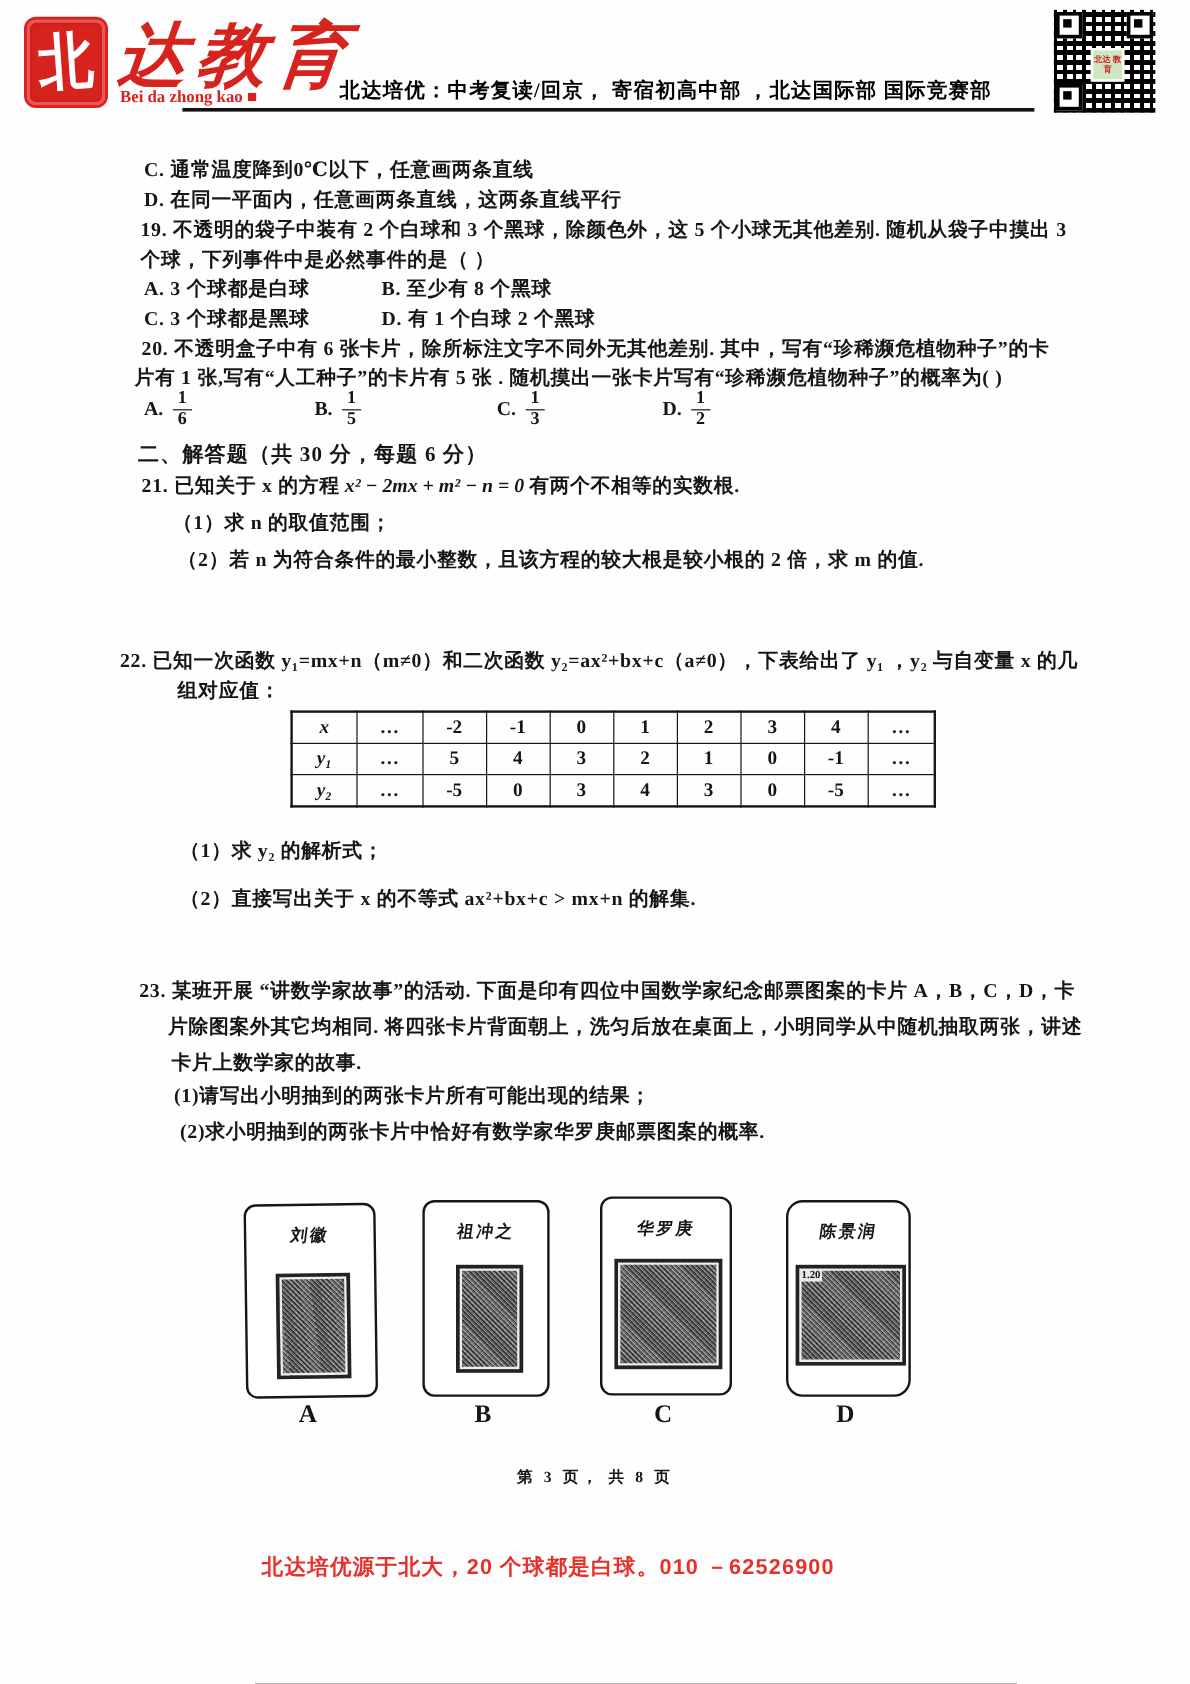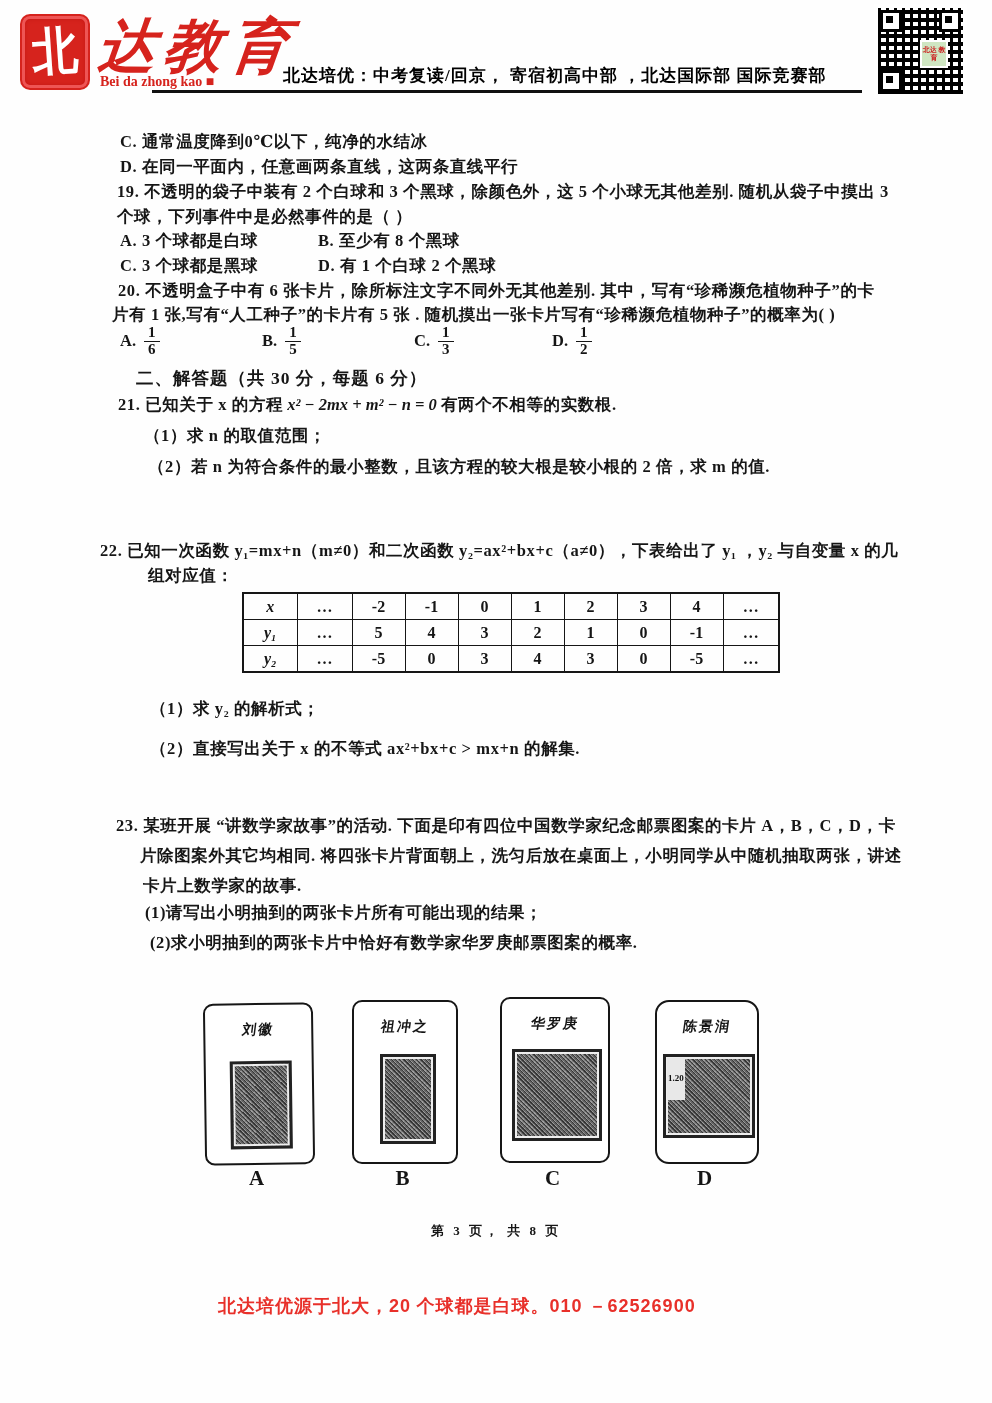--- a/index.html
+++ b/index.html
@@ -14,47 +14,47 @@
   .logo-en{position:absolute;left:100px;top:74px;font-size:14px;color:#d6231d;font-weight:bold;}
   .hrule{position:absolute;left:152px;top:90px;width:710px;height:3px;background:#111;}
   .tagline{position:absolute;left:283px;top:64px;font-size:17px;font-weight:bold;color:#000000;letter-spacing:1px;}
   
   .qr{position:absolute;left:878px;top:8px;width:85px;height:86px;background:
       repeating-linear-gradient(0deg,#000 0 4px,transparent 4px 8px),
       repeating-linear-gradient(90deg,#000 0 3px,#fff 3px 8px);outline:4px solid #fff;}
   .qr .fp{position:absolute;width:16px;height:16px;border:3px solid #000;background:#fff;}
   .qr .fp::after{content:"";position:absolute;left:3px;top:3px;width:7px;height:7px;background:#000;}
   .fp.tl{left:2px;top:2px}.fp.tr{right:2px;top:2px}.fp.bl{left:2px;bottom:2px}
-  .qr-center{position:absolute;left:42px;top:32px;width:24px;height:24px;background:#cfe6c2;border:2px solid #fff;
+  .qr-center{position:absolute;left:31px;top:32px;width:24px;height:24px;background:#cfe6c2;border:2px solid #fff;
              color:#c22;font-size:7px;line-height:1.2;text-align:center;font-weight:bold;display:flex;align-items:center;justify-content:center;}
   
   .tline{position:absolute;font-size:16.5px;font-weight:bold;letter-spacing:0.6px;white-space:nowrap;color:#161616;}
   .frm{font-style:italic;font-family:"Liberation Serif",serif;letter-spacing:0;}
-  .sechead{font-size:17.5px;letter-spacing:1px;margin-left:21px;}
+  .sechead{font-size:17.5px;letter-spacing:1px;}
   
   .fracopt{position:absolute;display:flex;align-items:center;font-size:16.5px;font-weight:bold;}
   .fracopt .lab{margin-right:8px;}
   .frac{display:inline-flex;flex-direction:column;align-items:center;font-size:15px;line-height:1.05;font-style:italic;}
   .frac .num{padding:0 4px;border-bottom:1.8px solid #161616;font-style:normal;}
   .frac .den{font-style:normal;}
   
   table.vals{position:absolute;left:242px;top:592px;border-collapse:collapse;table-layout:fixed;}
   table.vals td{border:1.6px solid #161616;height:25px;text-align:center;font-size:16px;font-weight:bold;padding:0;}
   table.vals{border:2.5px solid #161616;}
   td.rowhead{font-style:italic;}
   
   .card{position:absolute;border:2.5px solid #161616;border-radius:10px;background:#fff;}
   .cardname{position:absolute;top:16px;left:0;width:100%;text-align:center;font-size:14px;font-weight:bold;
             letter-spacing:2px;transform:skewX(-8deg);}
   .stamp{position:absolute;background:
       repeating-linear-gradient(45deg,rgba(40,40,40,.85) 0 1px,rgba(150,150,150,.6) 1px 2px,rgba(90,90,90,.8) 2px 3px),
       repeating-linear-gradient(-45deg,#777 0 2px,#aaa 2px 4px);
       border:3px solid #222;box-shadow:0 0 0 2px #eee inset;}
   .stamp .denom{position:absolute;left:1px;top:1px;background:#e8e8e8;color:#111;font-size:9px;font-weight:bold;
-                padding:16px 1px;line-height:1.1;}
+                padding:0 1px;line-height:1.1;}
   .cardletter{position:absolute;font-size:21px;font-weight:bold;letter-spacing:1px;width:106px;text-align:center;}
   
   .pagenum{position:absolute;left:0;top:1222px;width:992px;text-align:center;font-size:13px;font-weight:bold;letter-spacing:3px;}
   .promo{position:absolute;left:218px;top:1294px;font-size:18px;font-weight:bold;color:#e8302a;letter-spacing:1px;}
   .promo .num{font-family:"Liberation Sans","DejaVu Sans",sans-serif;}
 </style>
 </head>
 <body>
 
 <div class="page">
@@ -66,21 +66,21 @@
   <div class="logo-en">Bei da zhong kao ■</div>
   <div class="hrule"></div>
   <div class="tagline">北达培优：中考复读/回京，  寄宿初高中部 ，北达国际部 国际竞赛部</div>
   <div class="qr">
     <div class="fp tl"></div>
     <div class="fp tr"></div>
     <div class="fp bl"></div>
     <div class="qr-center">北达 教育</div>
   </div>
 
-  <div class="tline" style="left:120px;top:131px">C. 通常温度降到0℃以下，纯净的水结冰</div>
+  <div class="tline" style="left:120px;top:131px">C. 通常温度降到0℃以下，任意画两条直线</div>
   <div class="tline" style="left:120px;top:156px">D. 在同一平面内，任意画两条直线，这两条直线平行</div>
 
   <div class="tline" style="left:117px;top:181px">19. 不透明的袋子中装有 2 个白球和 3 个黑球，除颜色外，这 5 个小球无其他差别. 随机从袋子中摸出 3</div>
   <div class="tline" style="left:117px;top:206px">个球，下列事件中是必然事件的是（      ）</div>
   <div class="tline" style="left:120px;top:230px">A. 3 个球都是白球</div>
   <div class="tline" style="left:318px;top:230px">B. 至少有 8 个黑球</div>
   <div class="tline" style="left:120px;top:255px">C. 3 个球都是黑球</div>
   <div class="tline" style="left:318px;top:255px">D. 有 1 个白球 2 个黑球</div>
 
   <div class="tline" style="left:118px;top:280px">20. 不透明盒子中有 6 张卡片，除所标注文字不同外无其他差别. 其中，写有“珍稀濒危植物种子”的卡</div>

